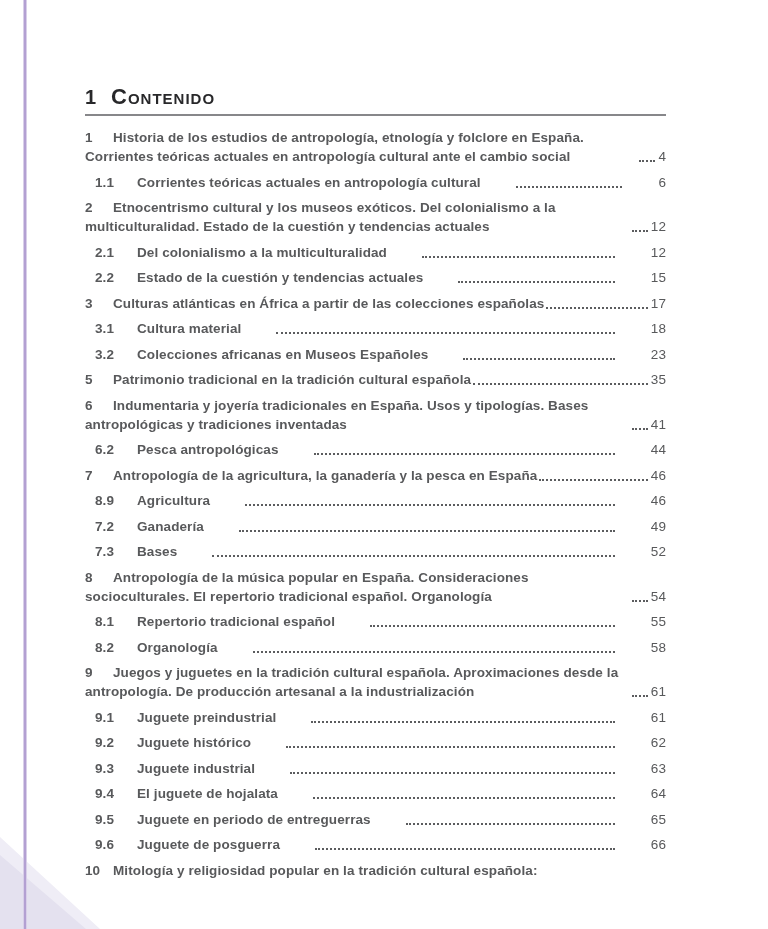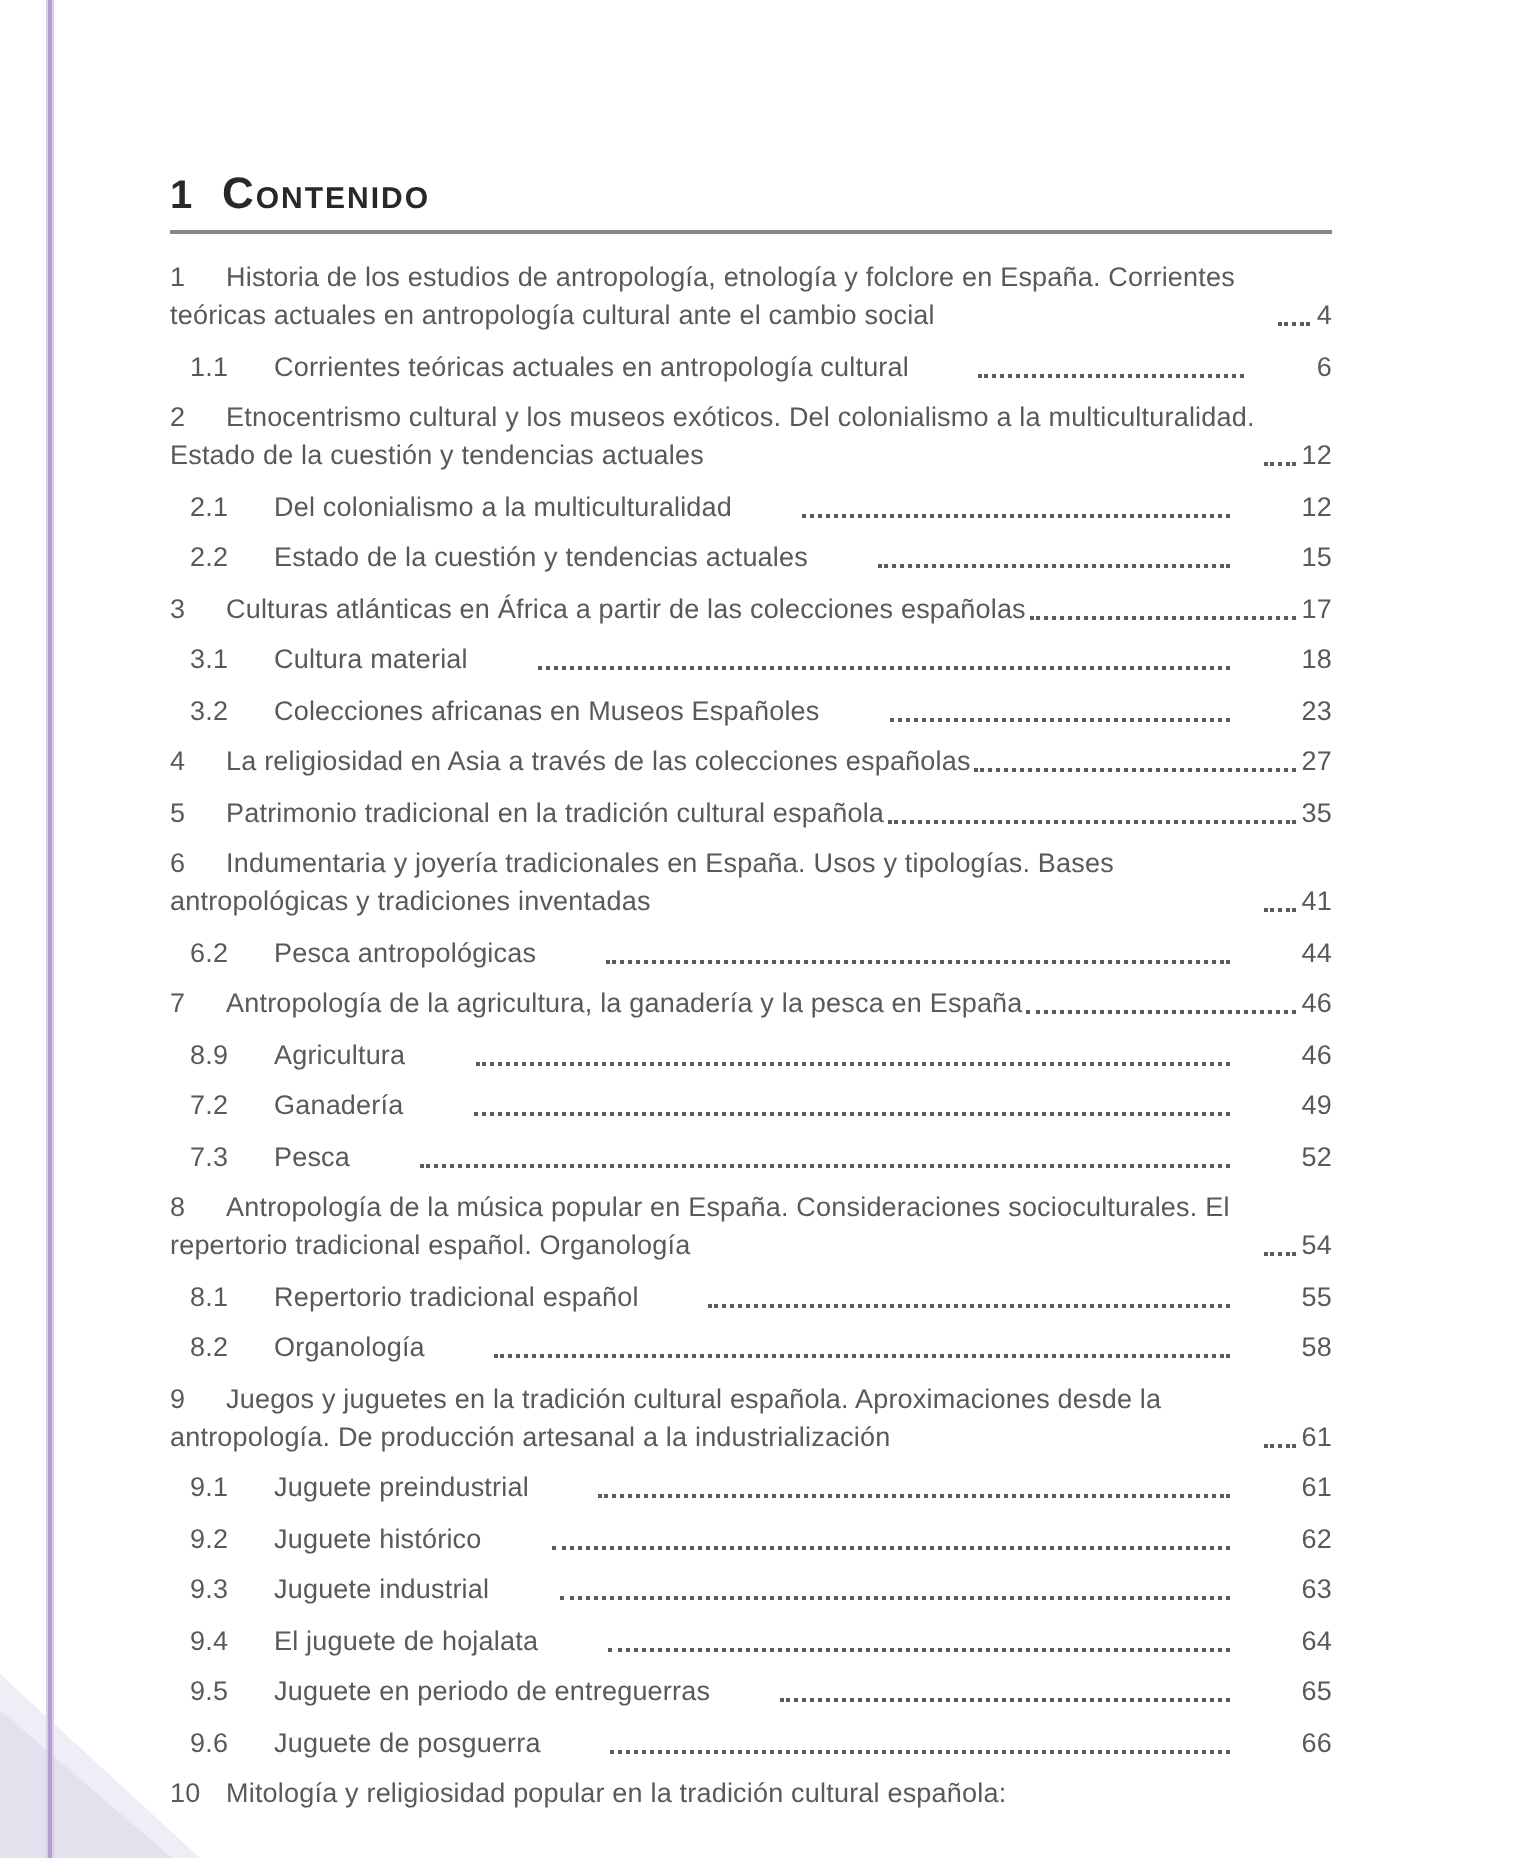--- a/index.html
+++ b/index.html
@@ -59,21 +59,21 @@
   }
   .toc-list { margin-top: 12px; }
   .toc-entry {
     display: flex;
     align-items: flex-end;
     font-size: 13.5px;
     line-height: 19px;
     margin-bottom: 6.5px;
     letter-spacing: 0.1px;
   }
-  .toc-entry .body { flex: 0 1 auto; }
+  .toc-entry .body { flex: 0 1 auto; font-weight: bold; }
   .toc-entry .num {
     display: inline-block;
     min-width: 28px;
   }
   .toc-entry.l2 { padding-left: 10px; gap: 33px; }
   .toc-entry.l2 .num { min-width: 42px; }
   .toc-entry .leader {
     flex: 1 1 auto;
     min-width: 16px;
     border-bottom: 2px dotted #5b5c5e;
@@ -130,25 +130,20 @@
     <span class="body"><span class="num">3.1</span><span class="title">Cultura material</span></span>
     <span class="leader"></span>
     <span class="pagenum">18</span>
   </div>
         <div class="toc-entry l2">
     <span class="body"><span class="num">3.2</span><span class="title">Colecciones africanas en Museos Españoles</span></span>
     <span class="leader"></span>
     <span class="pagenum">23</span>
   </div>
         <div class="toc-entry">
-    <span class="body"><span class="num">4</span><span class="title">La religiosidad en Asia a través de las colecciones españolas</span></span>
-    <span class="leader"></span>
-    <span class="pagenum">27</span>
-  </div>
-        <div class="toc-entry">
     <span class="body"><span class="num">5</span><span class="title">Patrimonio tradicional en la tradición cultural española</span></span>
     <span class="leader"></span>
     <span class="pagenum">35</span>
   </div>
         <div class="toc-entry">
     <span class="body"><span class="num">6</span><span class="title">Indumentaria y joyería tradicionales en España. Usos y tipologías. Bases antropológicas y tradiciones inventadas</span></span>
     <span class="leader"></span>
     <span class="pagenum">41</span>
   </div>
         <div class="toc-entry l2">
@@ -165,21 +160,21 @@
     <span class="body"><span class="num">8.9</span><span class="title">Agricultura</span></span>
     <span class="leader"></span>
     <span class="pagenum">46</span>
   </div>
         <div class="toc-entry l2">
     <span class="body"><span class="num">7.2</span><span class="title">Ganadería</span></span>
     <span class="leader"></span>
     <span class="pagenum">49</span>
   </div>
         <div class="toc-entry l2">
-    <span class="body"><span class="num">7.3</span><span class="title">Pesca</span></span>
+    <span class="body"><span class="num">7.3</span><span class="title">Bases</span></span>
     <span class="leader"></span>
     <span class="pagenum">52</span>
   </div>
         <div class="toc-entry">
     <span class="body"><span class="num">8</span><span class="title">Antropología de la música popular en España. Consideraciones socioculturales. El repertorio tradicional español. Organología</span></span>
     <span class="leader"></span>
     <span class="pagenum">54</span>
   </div>
         <div class="toc-entry l2">
     <span class="body"><span class="num">8.1</span><span class="title">Repertorio tradicional español</span></span>

